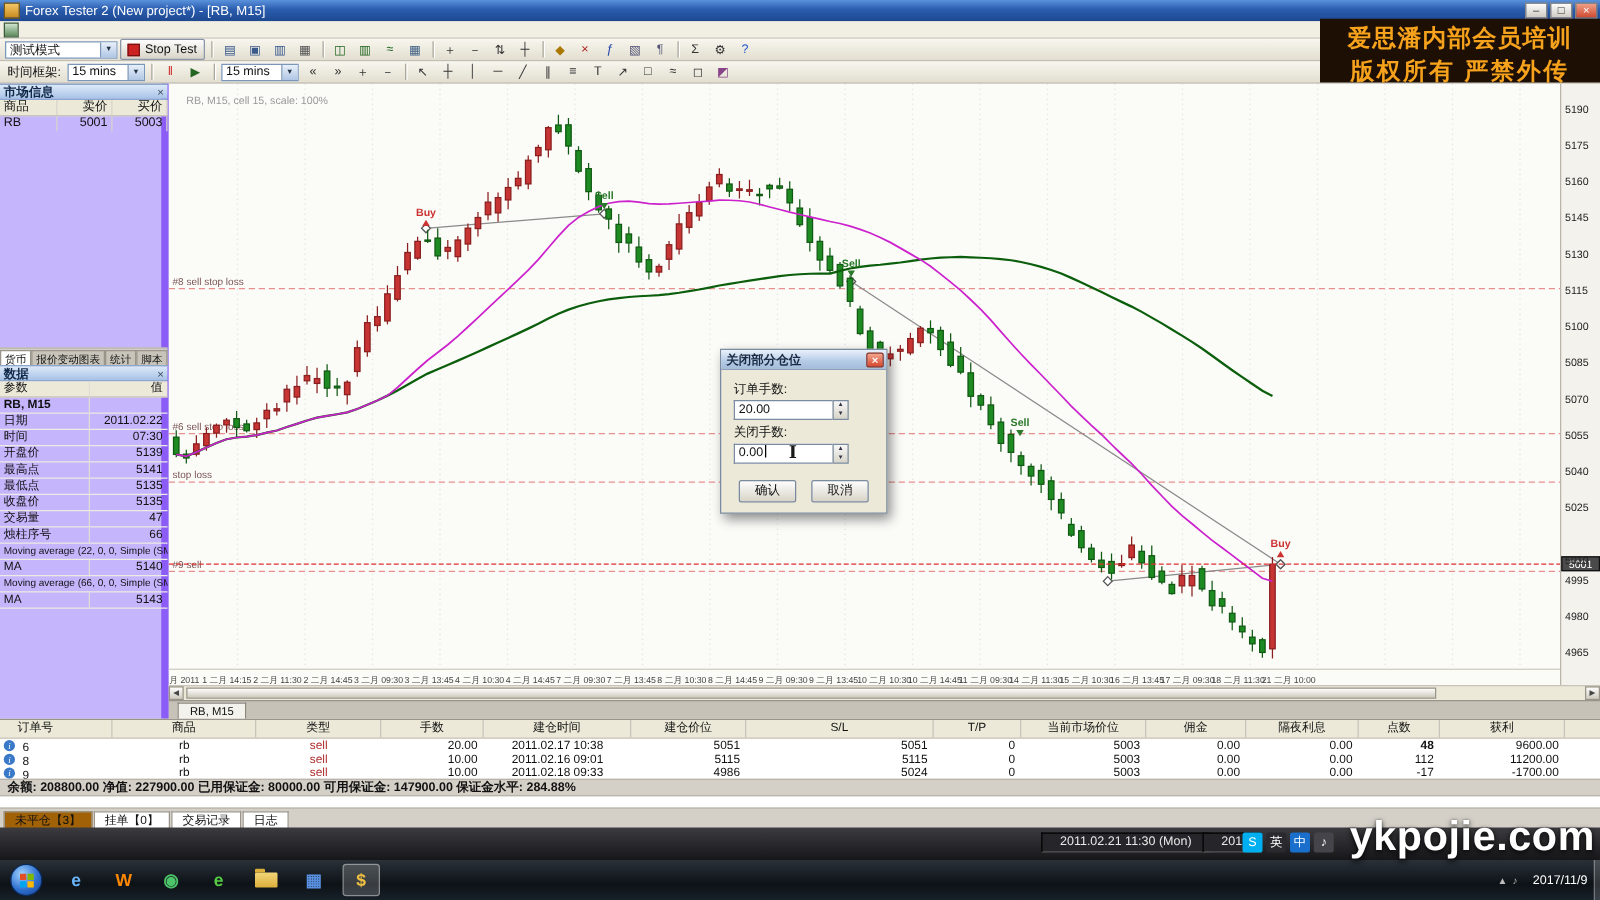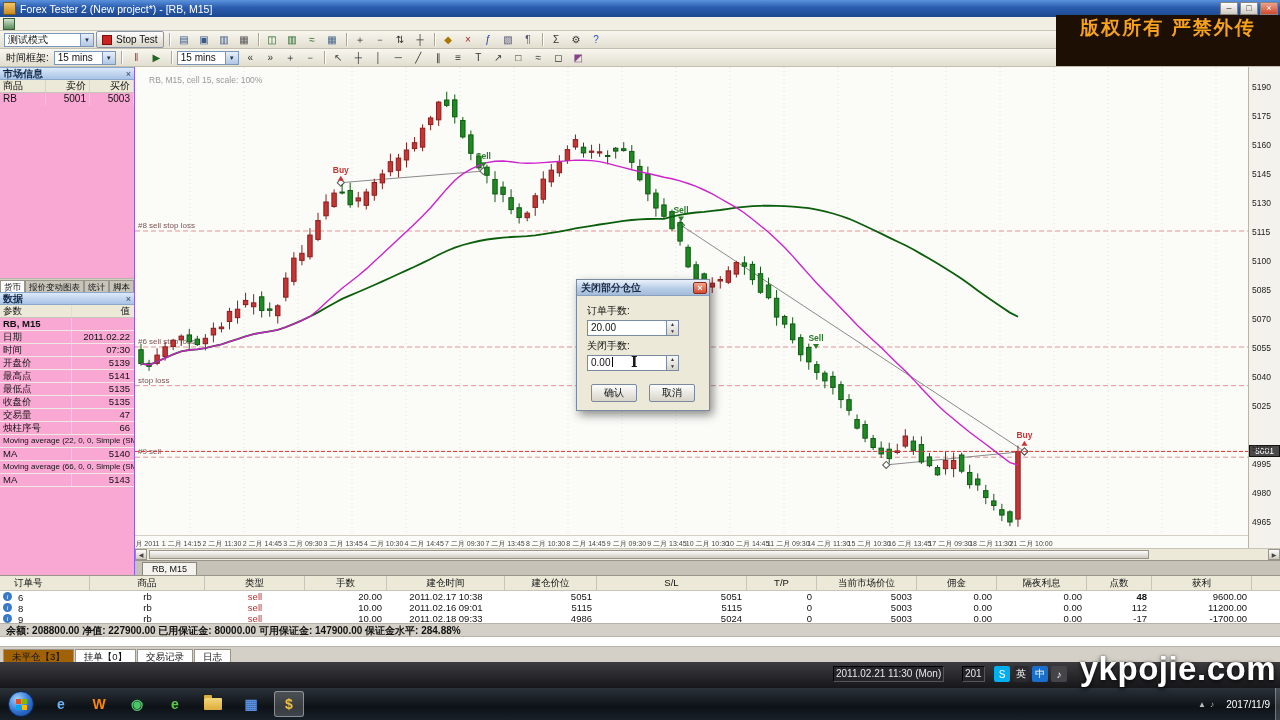--- a/index.html
+++ b/index.html
@@ -26,21 +26,21 @@
   #stop-btn .sq{width:8px;height:8px;background:#cc2222;border:1px solid #771111;}
   .iconrow{display:flex;align-items:center;gap:1px;}
   .tb-icon{width:17px;height:15px;display:flex;align-items:center;justify-content:center;font-size:10px;border:1px solid transparent;border-radius:2px;}
   .tb-sep{width:1px;height:13px;background:#aaa69a;margin:0 3px;box-shadow:1px 0 0 #fff;}
   #tf-label{font-size:10px;margin:0 3px 0 2px;}
   
   #banner{position:absolute;left:1056px;top:15px;width:224px;height:51px;background:#1d0f04;color:#f6a21c;text-align:center;z-index:30;font-weight:bold;}
   #banner .l1{font-size:19px;letter-spacing:1px;margin-top:3px;}
   #banner .l2{font-size:19px;letter-spacing:2px;}
   
-  #left-panel{position:absolute;left:0;top:67px;width:135px;height:508px;background:#f9a8d4;border-right:1px solid #8b5cf6;box-sizing:border-box;}
+  #left-panel{position:absolute;left:0;top:67px;width:135px;height:508px;background:#c4b5fd;border-right:6px solid #8b5cf6;box-sizing:border-box;}
   .panel-header{position:absolute;left:0;width:134px;height:13px;background:linear-gradient(180deg,#dce9f9,#a8c2e6);border-top:1px solid #8aa8cc;border-bottom:1px solid #8aa8cc;display:flex;align-items:center;font-size:10px;color:#122a4a;padding-left:3px;font-weight:bold;box-sizing:border-box;}
   .panel-header .x{margin-left:auto;margin-right:3px;font-size:9px;color:#345;font-weight:normal;}
   #mi-header{top:0;}
   #market-table{position:absolute;left:0;top:13px;width:134px;font-size:10px;}
   .mt-row{display:flex;height:12px;line-height:12px;}
   .mt-row span{box-sizing:border-box;border-right:1px solid #d8d4ca;padding:0 3px;overflow:hidden;}
   .mt-head{background:#ece9d8;border-bottom:1px solid #c8c4ba;}
   .mt-c0{width:46px;}.mt-c1{width:44px;text-align:right;}.mt-c2{width:44px;text-align:right;}
   #left-tabs{position:absolute;left:0;top:211px;width:134px;height:14px;display:flex;align-items:flex-end;background:#d4d0c8;border-top:1px solid #b8b4aa;}
   .ltab{height:13px;line-height:13px;font-size:8.5px;padding:0 3px;background:#c8c4ba;border:1px solid #9a958a;border-bottom:none;box-sizing:border-box;white-space:nowrap;}
@@ -73,21 +73,21 @@
   .ord-head span{box-sizing:border-box;border-right:1px solid #c8c4ba;line-height:13px;text-align:center;overflow:hidden;white-space:nowrap;}
   .ord-row{display:flex;height:11px;font-size:9.5px;}
   .ord-row span{box-sizing:border-box;line-height:11px;overflow:hidden;white-space:nowrap;}
   .info-ico{display:inline-block;width:9px;height:9px;border-radius:50%;background:#3a78c8;color:#fff;font-size:7px;line-height:9px;text-align:center;margin:1px 6px 0 3px;font-family:"Liberation Serif",serif;font-style:italic;}
   #orders-summary{position:absolute;left:0;top:47px;width:1280px;height:14px;background:#d4d0c8;border-top:1px solid #b8b4aa;border-bottom:1px solid #b8b4aa;font-weight:bold;font-size:10px;line-height:13px;padding-left:6px;box-sizing:border-box;}
   #bottom-tabs{position:absolute;left:0;top:70px;width:1280px;height:17px;background:#d4d0c8;border-top:1px solid #b8b4aa;display:flex;align-items:flex-end;padding-left:3px;gap:1px;box-sizing:border-box;}
   .btab{height:14px;line-height:14px;font-size:9.5px;padding:0 8px;background:#ffffff;border:1px solid #9a958a;border-bottom:none;box-sizing:border-box;}
   .btab.active{background:#a16207;}
   
   #statusbar{position:absolute;left:0;top:662px;width:1280px;height:26px;background:linear-gradient(#3c3c40,#17171a);}
-  .sb-box{position:absolute;top:4px;height:16px;border:1px solid #000;border-bottom-color:#555;border-right-color:#555;background:#26262a;color:#e8e8e8;font-size:10px;line-height:14px;padding:0 2px;box-sizing:border-box;white-space:nowrap;}
+  .sb-box{position:absolute;top:4px;height:16px;border:1px solid #000;border-bottom-color:#555;border-right-color:#555;background:#26262a;color:#e8e8e8;font-size:10px;line-height:14px;padding:0 14px;box-sizing:border-box;white-space:nowrap;}
   #sb-datetime{left:833px;}
   #sb-partial{left:962px;}
   #sb-icons{position:absolute;left:994px;top:4px;display:flex;gap:3px;}
   .sb-ico{width:16px;height:16px;font-size:10px;display:flex;align-items:center;justify-content:center;color:#fff;border-radius:2px;}
   #taskbar{position:absolute;left:0;top:688px;width:1280px;height:32px;background:linear-gradient(#2a3138,#0d1217 60%,#182028);}
   #start-orb{position:absolute;left:8px;top:3px;width:26px;height:26px;border-radius:50%;background:radial-gradient(circle at 35% 30%,#9fd4ff,#2f6fd0 55%,#13408e);border:1px solid #0a2a5a;box-sizing:border-box;display:flex;align-items:center;justify-content:center;}
   #start-orb .flag{display:grid;grid-template-columns:5px 5px;grid-template-rows:5px 5px;gap:1px;}
   #start-orb .flag i{display:block;}
   .tb-app{position:absolute;top:3px;width:30px;height:26px;display:flex;align-items:center;justify-content:center;font-size:14px;font-weight:bold;border-radius:3px;box-sizing:border-box;}
   .tb-app.active{background:rgba(255,255,255,.18);border:1px solid rgba(255,255,255,.4);}
@@ -208,20 +208,21 @@
         <span class="tb-icon" style="color: rgb(51, 51, 51);">T</span>
         <span class="tb-icon" style="color: rgb(51, 51, 51);">↗</span>
         <span class="tb-icon" style="color: rgb(51, 51, 51);">□</span>
         <span class="tb-icon" style="color: rgb(51, 51, 51);">≈</span>
         <span class="tb-icon" style="color: rgb(51, 51, 51);">◻</span>
         <span class="tb-icon" style="color: rgb(136, 68, 136);">◩</span>
       </span>
   </div>
 
   <div id="banner">
+    <div class="l1">爱思潘内部会员培训</div>
     <div class="l2">版权所有 严禁外传</div>
   </div>
 
   <div id="left-panel">
     <div class="panel-header" id="mi-header">
       <span>市场信息</span>
       <span class="x">×</span>
     </div>
     <div id="market-table">
         <div class="mt-row mt-head">

